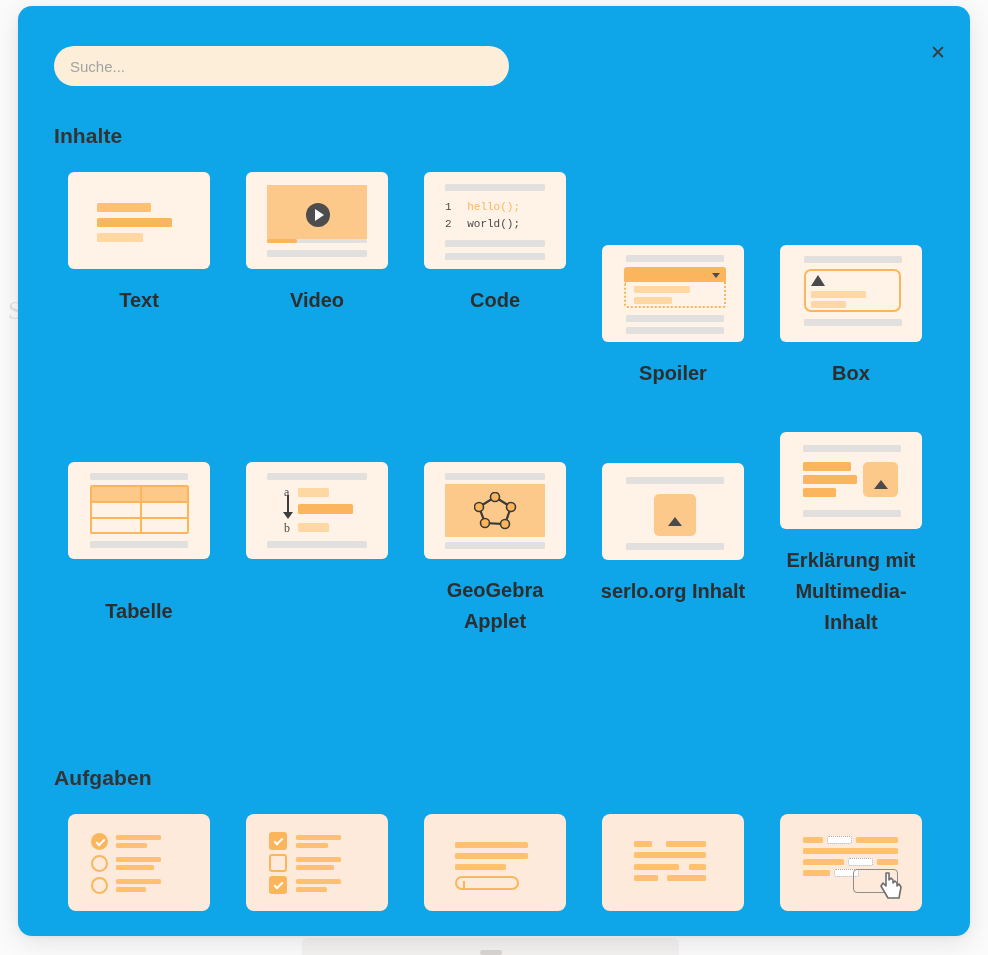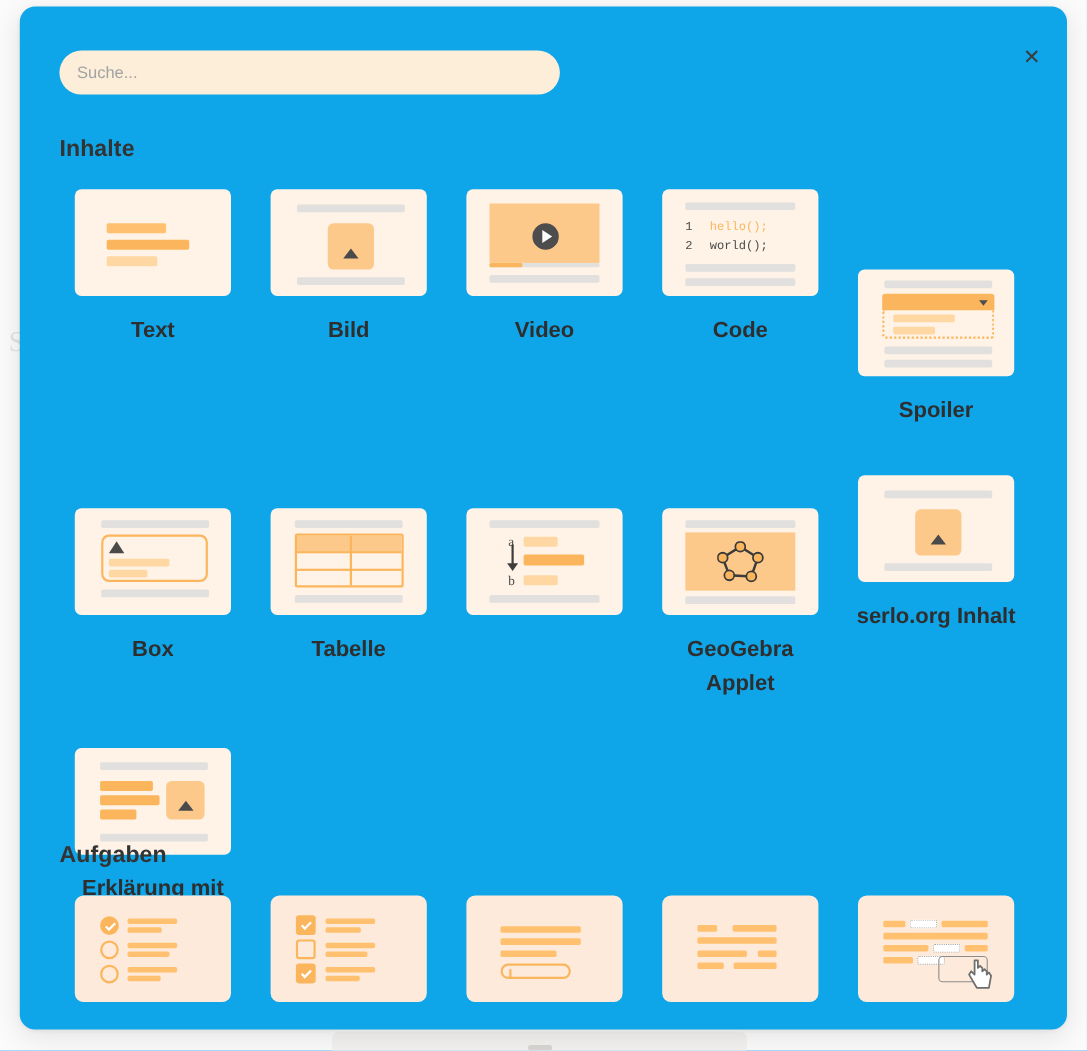--- a/index.html
+++ b/index.html
@@ -252,30 +252,20 @@
 
       <div class="card">
         <div class="card-thumb">
           <div class="bar o-mid" style="left:29px; top:31px; width:54px; height:9px;"></div>
           <div class="bar o-dark" style="left:29px; top:46px; width:75px; height:9px;"></div>
           <div class="bar o-lite" style="left:29px; top:61px; width:46px; height:9px;"></div>
         </div>
         <div class="card-label">Text</div>
       </div>
 
-      <div class="card">
-        <div class="card-thumb">
-          <div class="bar g-bar" style="left:24px; top:14px; width:98px; height:7px;"></div>
-          <div class="img-box" style="left:52px; top:31px; width:42px; height:42px; padding-bottom:10px;">
-            <span class="mtn"></span>
-          </div>
-          <div class="bar g-bar" style="left:24px; top:80px; width:98px; height:7px;"></div>
-        </div>
-        <div class="card-label">Bild</div>
-      </div>
 
 
       <div class="card">
         <div class="card-thumb">
           <div style="position:absolute; left:21px; top:13px; width:100px; height:54px; background:#fdc98a;"></div>
           <div style="position:absolute; left:60px; top:31px; width:24px; height:24px; border-radius:50%; background:#4d4d4d;">
             <span style="position:absolute; left:9px; top:6px; width:0; height:0; border-top:6px solid transparent; border-bottom:6px solid transparent; border-left:9px solid #fff;"></span>
           </div>
           <div class="bar g-bar" style="left:21px; top:67px; width:100px; height:4px;"></div>
           <div class="bar o-dark" style="left:21px; top:67px; width:30px; height:4px;"></div>
@@ -323,21 +313,21 @@
           <div class="bar g-bar" style="left:24px; top:11px; width:98px; height:7px;"></div>
           <div style="position:absolute; left:24px; top:24px; width:97px; height:43px; border:2px solid #fbb65d; border-radius:7px;"></div>
           <span style="position:absolute; left:31px; top:30px; width:0; height:0; border-left:7px solid transparent; border-right:7px solid transparent; border-bottom:11px solid #4a4a4a;"></span>
           <div class="bar o-lite" style="left:31px; top:46px; width:55px; height:7px;"></div>
           <div class="bar o-lite" style="left:31px; top:56px; width:35px; height:7px;"></div>
           <div class="bar g-bar" style="left:24px; top:74px; width:98px; height:7px;"></div>
         </div>
         <div class="card-label">Box</div>
       </div>
 
-      <div class="card" style="margin-top:73px;">
+      <div class="card" style="margin-top:73px;gap:21px;">
         <div class="card-thumb">
           <div class="bar g-bar" style="left:22px; top:11px; width:98px; height:7px;"></div>
           <div style="position:absolute; left:22px; top:23px; width:99px; height:49px; border:2px solid #fbb65d; border-radius:2px;">
             <div style="position:absolute; left:0; top:0; width:100%; height:14px; background:#fdc98a;"></div>
             <div style="position:absolute; left:0; top:14px; width:100%; height:2px; background:#fbb65d;"></div>
             <div style="position:absolute; left:0; top:30px; width:100%; height:2px; background:#fbb65d;"></div>
             <div style="position:absolute; left:48px; top:0; width:2px; height:100%; background:#fbb65d;"></div>
           </div>
           <div class="bar g-bar" style="left:22px; top:79px; width:98px; height:7px;"></div>
         </div>
@@ -368,21 +358,21 @@
             <circle cx="37" cy="15" r="4.5" fill="#fbb65d" stroke="#3a3a3a" stroke-width="1.6"></circle>
             <circle cx="31" cy="32" r="4.5" fill="#fbb65d" stroke="#3a3a3a" stroke-width="1.6"></circle>
             <circle cx="11" cy="31" r="4.5" fill="#fbb65d" stroke="#3a3a3a" stroke-width="1.6"></circle>
             <circle cx="5" cy="15" r="4.5" fill="#fbb65d" stroke="#3a3a3a" stroke-width="1.6"></circle>
           </svg>
           <div class="bar g-bar" style="left:21px; top:80px; width:100px; height:7px;"></div>
         </div>
         <div class="card-label">GeoGebra Applet</div>
       </div>
 
-      <div class="card" style="margin-top:43px;">
+      <div class="card" style="margin-top:43px;justify-content:center;">
         <div class="card-thumb">
           <div class="bar g-bar" style="left:24px; top:14px; width:98px; height:7px;"></div>
           <div class="img-box" style="left:52px; top:31px; width:42px; height:42px; padding-bottom:10px;">
             <span class="mtn"></span>
           </div>
           <div class="bar g-bar" style="left:24px; top:80px; width:98px; height:7px;"></div>
         </div>
         <div class="card-label">serlo.org Inhalt</div>
       </div>
 

